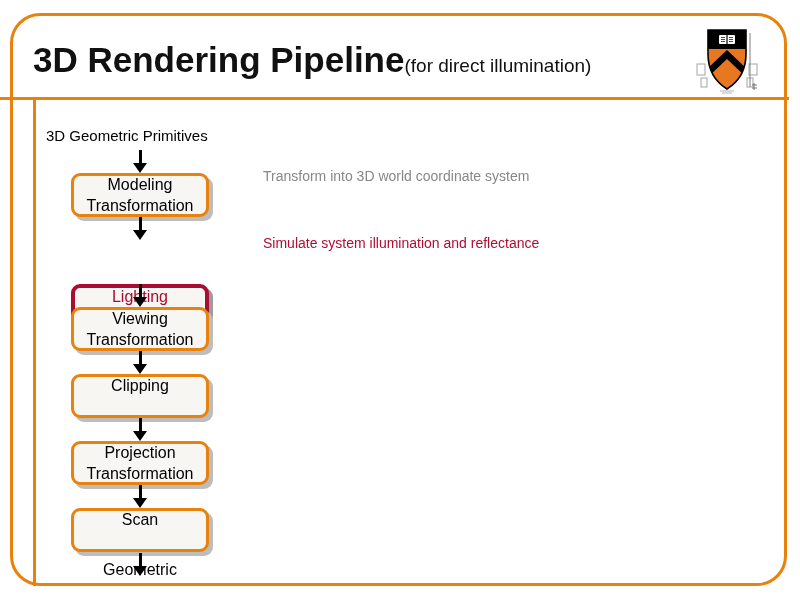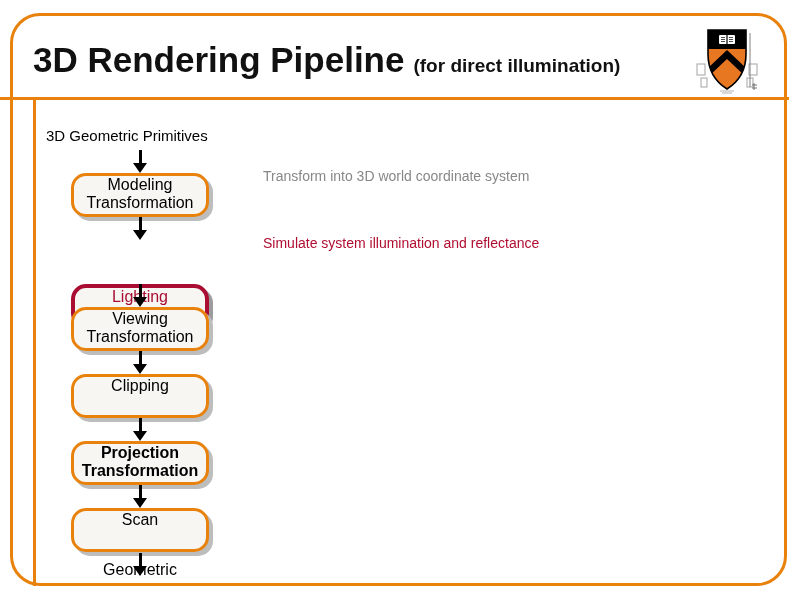--- a/index.html
+++ b/index.html
@@ -16,39 +16,39 @@
     --ann-gray:#878787;
   }
   .outer-border{
     position:absolute;left:10px;top:13px;width:777px;height:573px;
     border:3px solid var(--orange);border-radius:30px;box-sizing:border-box;
   }
   .hline{position:absolute;left:0;top:97px;width:789px;height:3px;background:var(--orange);}
   .vline{position:absolute;left:33px;top:100px;width:3px;height:486px;background:var(--orange);}
 
   .title{
-    position:absolute;left:33px;top:40px;display:flex;align-items:baseline;gap:9px;
+    position:absolute;left:33px;top:40px;display:flex;align-items:baseline;
     white-space:nowrap;
   }
   .title-main{font-size:35px;font-weight:bold;color:#111;letter-spacing:0px;}
-  .title-sub{font-size:19px;font-weight:bold;color:#111;}
+  .title-sub{font-size:19px;font-weight:normal;color:#111;}
 
   .logo{position:absolute;left:694px;top:27px;}
 
   
   .flowchart{position:absolute;left:0;top:16px;width:773px;height:600px;}
   .flow-label{position:absolute;font-size:15px;color:#000;}
   .start-label{left:46px;top:111px;}
   .end-label{left:71px;top:560px;width:138px;text-align:center;font-size:16px;}
 
   .stage{
     position:absolute;left:71px;width:138px;height:44px;box-sizing:border-box;
-    display:flex;flex-direction:column;justify-content:flex-start;align-items:center;
+    display:flex;flex-direction:column;justify-content:space-between;align-items:center;
     text-align:center;font-size:16px;line-height:17.5px;color:#000;
-    background:#F7F6F2;border-radius:15px;
+    background:#F7F6F2;border-radius:9px;
   }
   .stage.orange{border:3px solid var(--orange);box-shadow:4px 4px 0 #BDBDBD;}
   .stage.crimson{border:4px solid var(--crimson);color:var(--crimson);box-shadow:4px 4px 0 #9C9C9C;margin-top:44px;}
 
   .arrow{position:absolute;left:133px;width:14px;height:23px;}
   .arrow .stem{position:absolute;left:5.5px;top:0;width:3px;height:14px;background:#000;}
   .arrow .head{
     position:absolute;left:0;top:13px;width:0;height:0;
     border-left:7px solid transparent;border-right:7px solid transparent;border-top:10px solid #000;
   }
@@ -129,21 +129,21 @@
       <div class="stem"></div>
       <div class="head"></div>
     </div>
     <div class="stage orange" style="top: 358px;">
       <div>Clipping</div>
     </div>
     <div class="arrow" style="top: 402px;">
       <div class="stem"></div>
       <div class="head"></div>
     </div>
-    <div class="stage orange" style="top: 425px; font-weight: bold;">
+    <div class="stage orange" style="top: 425px;">
       <div>Projection</div>
       <div>Transformation</div>
     </div>
     <div class="arrow" style="top: 469px;">
       <div class="stem"></div>
       <div class="head"></div>
     </div>
     <div class="stage orange" style="top: 492px; gap: 32px;">
       <div>Scan</div>
       <div>Geometric</div>

